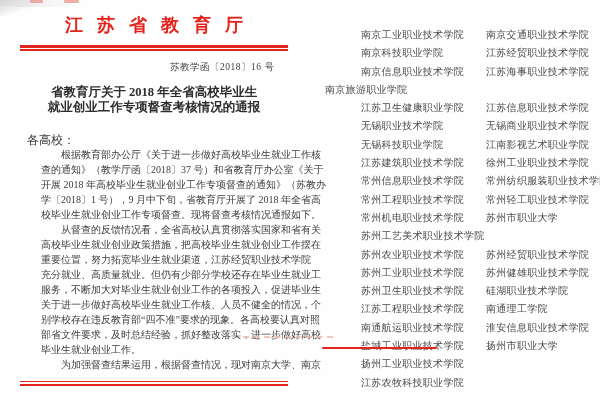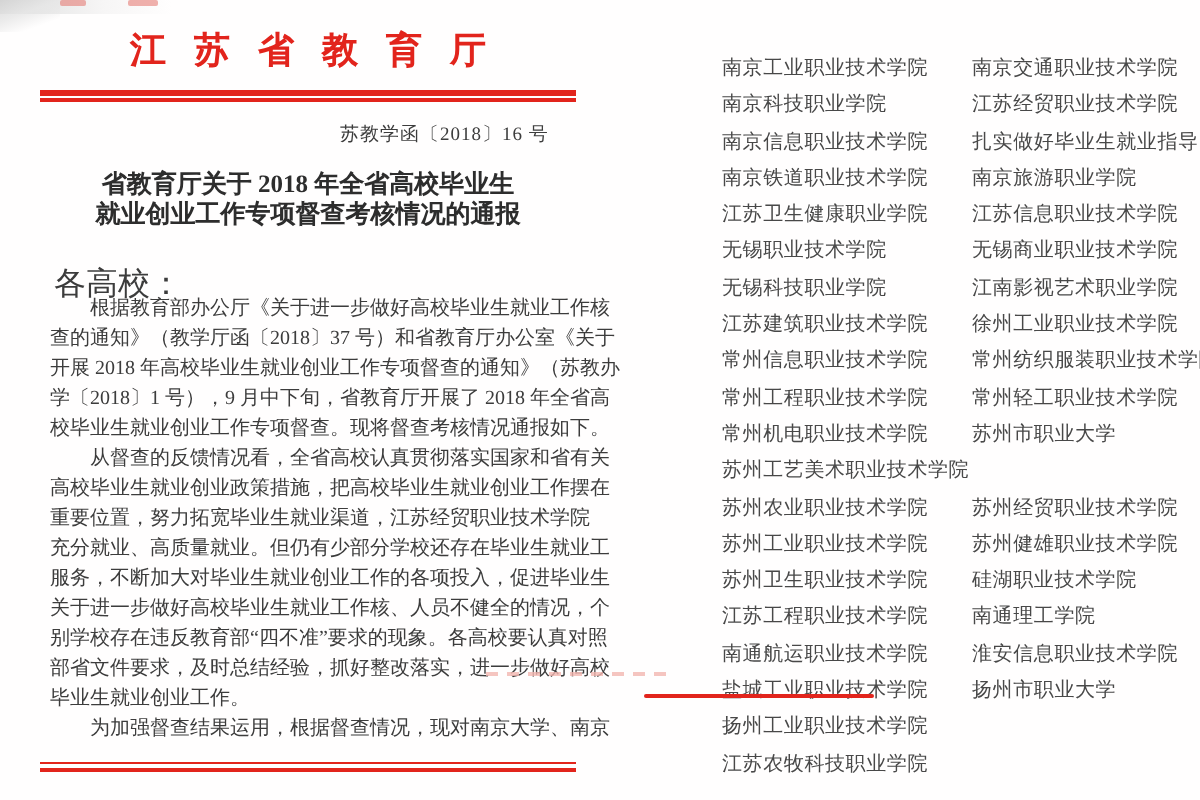--- a/index.html
+++ b/index.html
@@ -40,26 +40,26 @@
   .doc-number{
     position:absolute;left:150px;top:61px;
     font-size:9.5px;color:#3c3c3c;white-space:nowrap;letter-spacing:.5px;
   }
   .title{
     position:absolute;left:0;top:85px;width:100%;text-align:center;
     font-size:12.5px;font-weight:bold;color:#2d2d2d;line-height:15px;white-space:nowrap;
   }
   .salutation{
     position:absolute;left:7px;top:132px;
-    font-size:16px;color:#3c3c3c;
+    font-size:12px;color:#3c3c3c;
   }
   .body-lines{position:absolute;left:5px;top:147px;width:262px;}
   .body-lines .bl{
     height:15px;line-height:15px;font-size:10px;color:#3c3c3c;
-    white-space:nowrap;letter-spacing:0;
+    white-space:nowrap;letter-spacing:0;margin-left:16px;
   }
 
   
   .school-list{position:absolute;left:325px;top:26px;width:270px;}
   .school-list .row{height:18.3px;display:flex;}
   .school-list .c1,.school-list .c2{
     font-size:10px;color:#484848;line-height:18.3px;white-space:nowrap;
     letter-spacing:.3px;
   }
   .school-list .c1{width:125px;flex:none;margin-left:36px;}
@@ -120,24 +120,23 @@
     <div class="row">
         <span class="c1">南京工业职业技术学院</span>
         <span class="c2">南京交通职业技术学院</span>
       </div>
     <div class="row">
         <span class="c1">南京科技职业学院</span>
         <span class="c2">江苏经贸职业技术学院</span>
       </div>
     <div class="row">
         <span class="c1">南京信息职业技术学院</span>
-        <span class="c2">扎实做好毕业生就业指导</span>
-      </div>
-    <div class="row">
-        <span class="c1">南京铁道职业技术学院</span>
+        <span class="c2">江苏海事职业技术学院</span>
+      </div>
+    <div class="row">
         <span class="c2">南京旅游职业学院</span>
       </div>
     <div class="row">
         <span class="c1">江苏卫生健康职业学院</span>
         <span class="c2">江苏信息职业技术学院</span>
       </div>
     <div class="row">
         <span class="c1">无锡职业技术学院</span>
         <span class="c2">无锡商业职业技术学院</span>
       </div>

